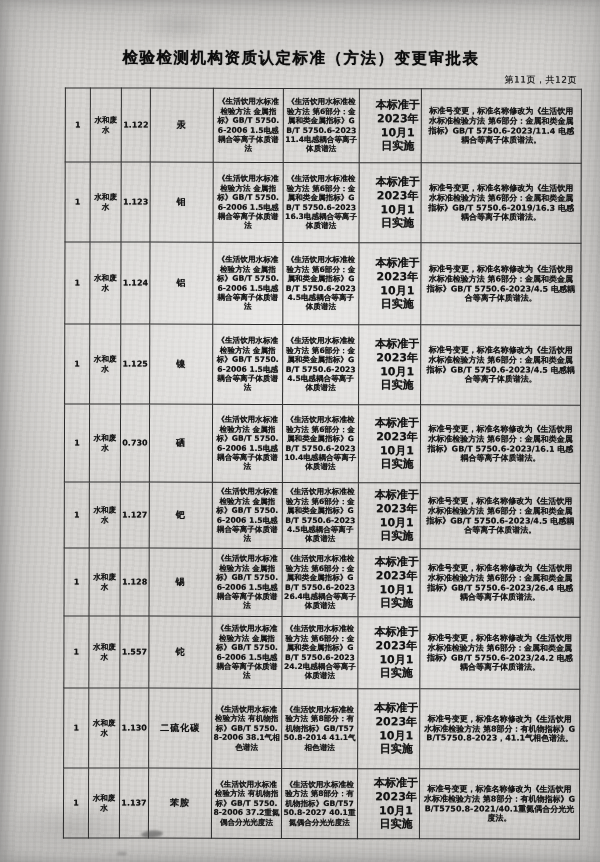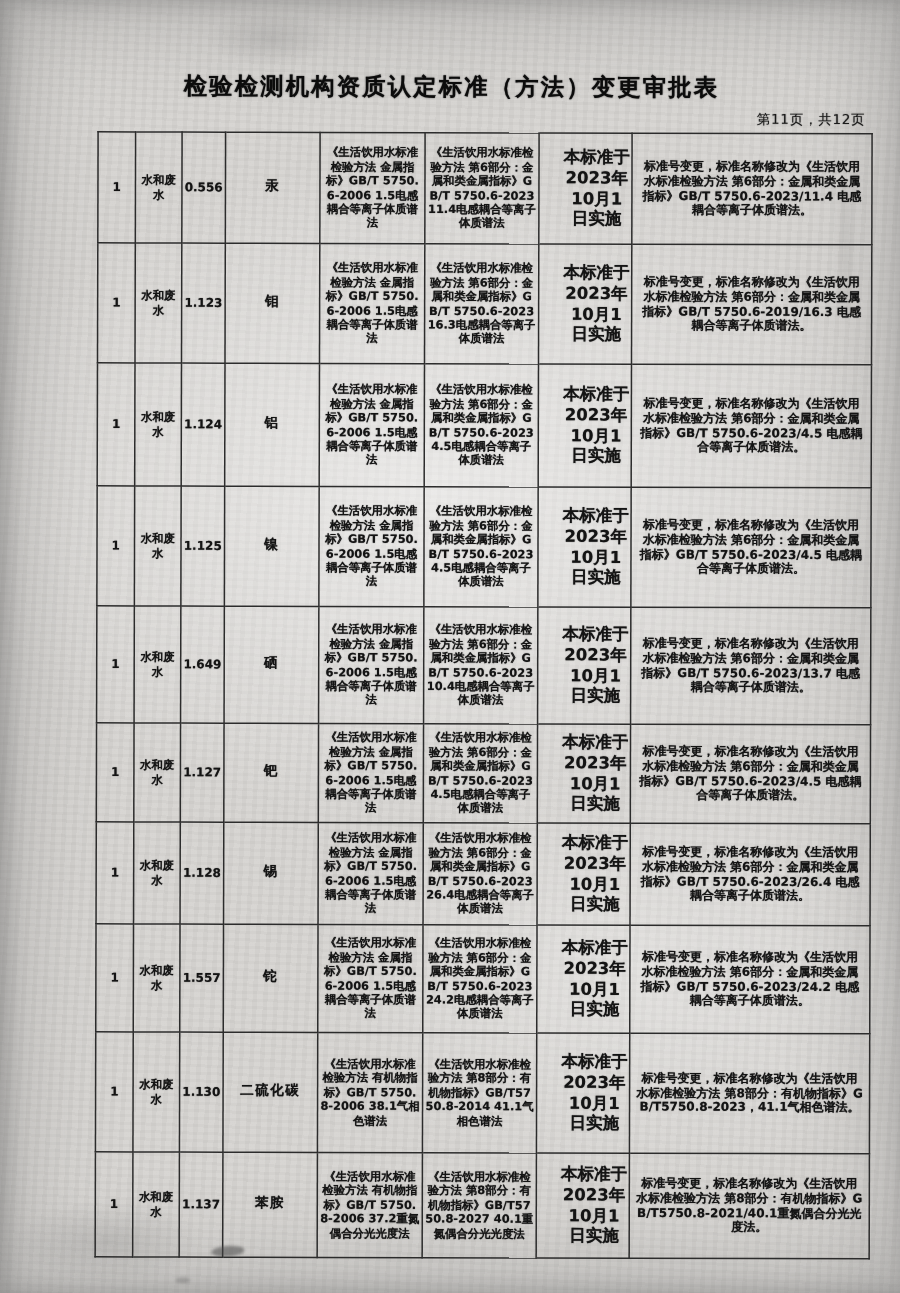--- a/index.html
+++ b/index.html
@@ -79,21 +79,21 @@
         <col style="width:63px">
       <col style="width:70px">
         <col style="width:76px">
         <col style="width:62px">
         <col style="width:160px">
     </colgroup>
     <tbody id="table-body">
   <tr>
     <td class="c-seq">1</td>
     <td class="c-cat">水和废水</td>
-    <td class="c-item">0.556</td>
+    <td class="c-item">1.122</td>
     <td class="c-param">汞</td>
     <td class="c-old">《生活饮用水标准检验方法 金属指标》GB/T 5750.6-2006 1.5电感耦合等离子体质谱法</td>
     <td class="c-new">《生活饮用水标准检验方法 第6部分：金属和类金属指标》GB/T 5750.6-2023 11.4电感耦合等离子体质谱法</td>
     <td class="c-impl">本标准于2023年10月1日实施</td>
     <td class="c-change">标准号变更，标准名称修改为《生活饮用水标准检验方法 第6部分：金属和类金属指标》GB/T 5750.6-2023/11.4 电感耦合等离子体质谱法。</td>
   </tr>
 
   <tr>
     <td class="c-seq">1</td>
     <td class="c-cat">水和废水</td>
@@ -123,26 +123,26 @@
     <td class="c-param">镍</td>
     <td class="c-old">《生活饮用水标准检验方法 金属指标》GB/T 5750.6-2006 1.5电感耦合等离子体质谱法</td>
     <td class="c-new">《生活饮用水标准检验方法 第6部分：金属和类金属指标》GB/T 5750.6-2023 4.5电感耦合等离子体质谱法</td>
     <td class="c-impl">本标准于2023年10月1日实施</td>
     <td class="c-change">标准号变更，标准名称修改为《生活饮用水标准检验方法 第6部分：金属和类金属指标》GB/T 5750.6-2023/4.5 电感耦合等离子体质谱法。</td>
   </tr>
 
   <tr>
     <td class="c-seq">1</td>
     <td class="c-cat">水和废水</td>
-    <td class="c-item">1.649</td>
+    <td class="c-item">0.730</td>
     <td class="c-param">硒</td>
     <td class="c-old">《生活饮用水标准检验方法 金属指标》GB/T 5750.6-2006 1.5电感耦合等离子体质谱法</td>
     <td class="c-new">《生活饮用水标准检验方法 第6部分：金属和类金属指标》GB/T 5750.6-2023 10.4电感耦合等离子体质谱法</td>
     <td class="c-impl">本标准于2023年10月1日实施</td>
-    <td class="c-change">标准号变更，标准名称修改为《生活饮用水标准检验方法 第6部分：金属和类金属指标》GB/T 5750.6-2023/13.7 电感耦合等离子体质谱法。</td>
+    <td class="c-change">标准号变更，标准名称修改为《生活饮用水标准检验方法 第6部分：金属和类金属指标》GB/T 5750.6-2023/16.1 电感耦合等离子体质谱法。</td>
   </tr>
 
   <tr>
     <td class="c-seq">1</td>
     <td class="c-cat">水和废水</td>
     <td class="c-item">1.127</td>
     <td class="c-param">钯</td>
     <td class="c-old">《生活饮用水标准检验方法 金属指标》GB/T 5750.6-2006 1.5电感耦合等离子体质谱法</td>
     <td class="c-new">《生活饮用水标准检验方法 第6部分：金属和类金属指标》GB/T 5750.6-2023 4.5电感耦合等离子体质谱法</td>
     <td class="c-impl">本标准于2023年10月1日实施</td>

